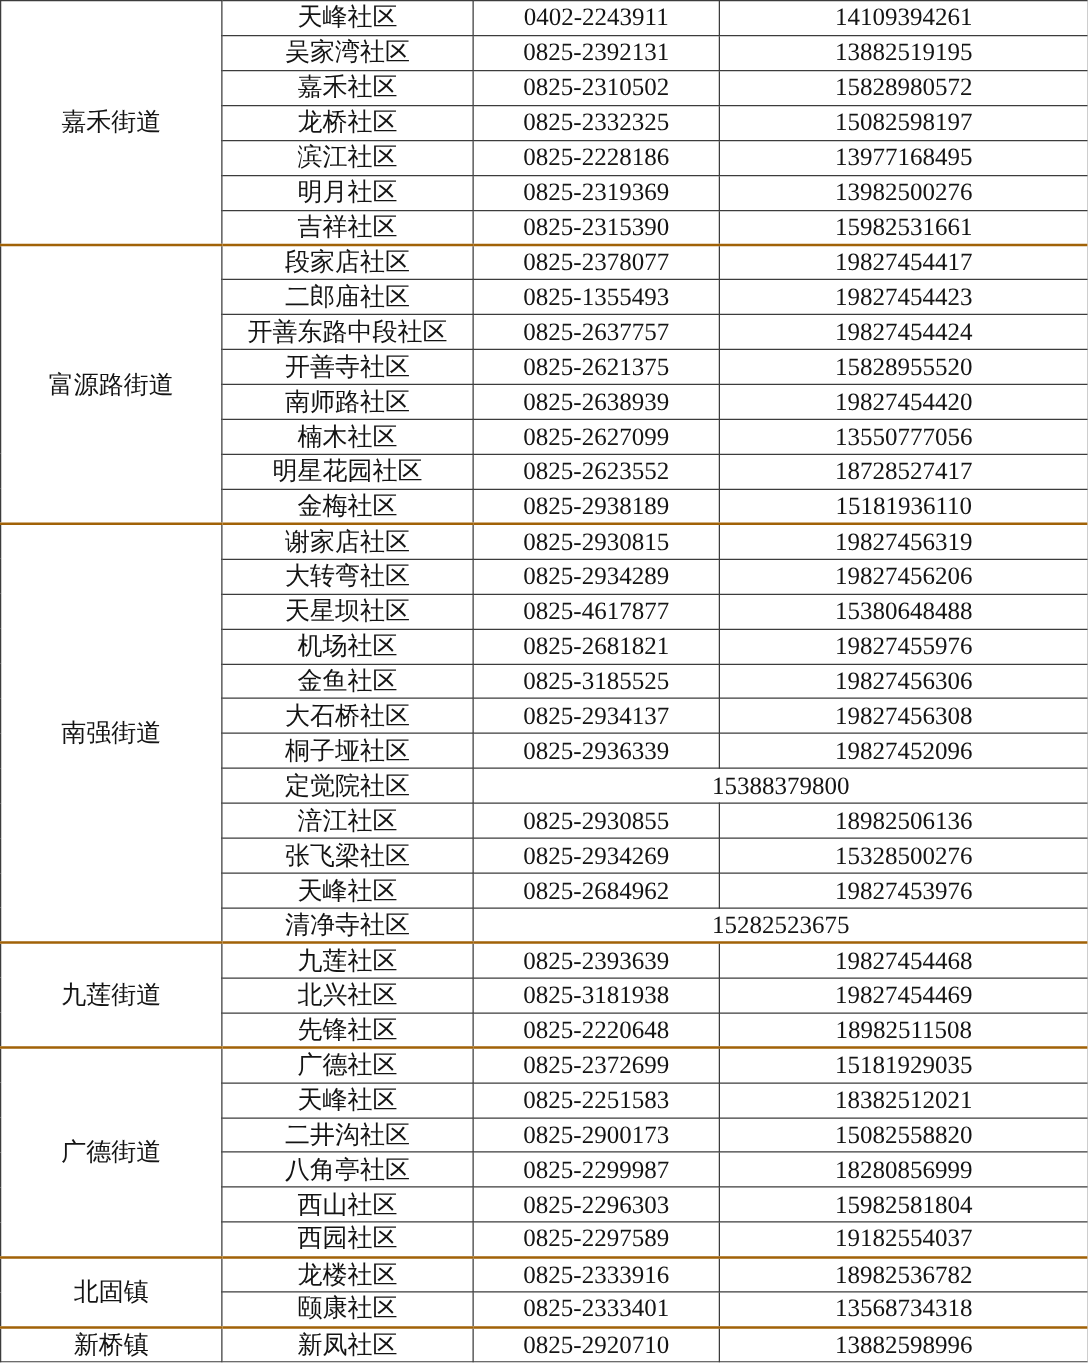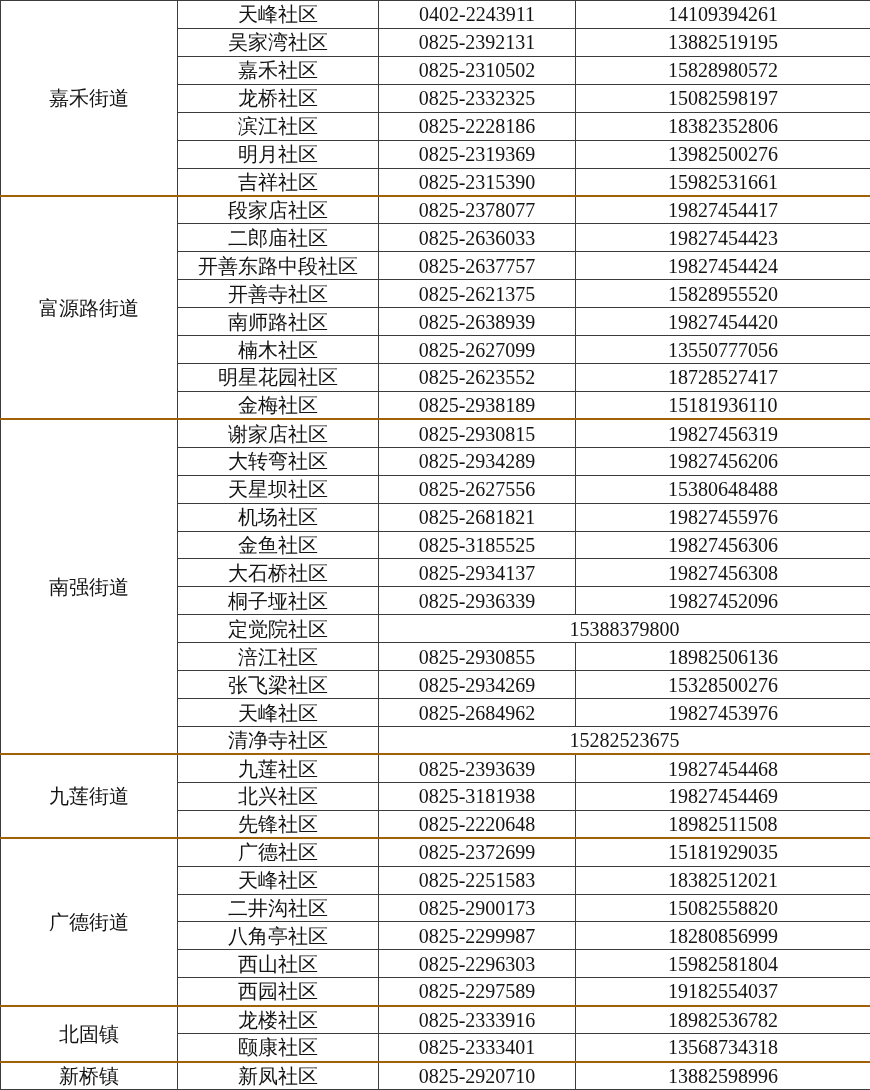--- a/index.html
+++ b/index.html
@@ -68,41 +68,41 @@
         <td>15828980572</td>
       </tr>
       <tr>
         <td>龙桥社区</td>
         <td>0825-2332325</td>
         <td>15082598197</td>
       </tr>
       <tr>
         <td>滨江社区</td>
         <td>0825-2228186</td>
-        <td>18382352806</td>
+        <td>13977168495</td>
       </tr>
       <tr>
         <td>明月社区</td>
         <td>0825-2319369</td>
         <td>13982500276</td>
       </tr>
       <tr>
         <td>吉祥社区</td>
         <td>0825-2315390</td>
         <td>15982531661</td>
       </tr>
       <tr class="section-start">
         <td rowspan="8">富源路街道</td>
         <td>段家店社区</td>
         <td>0825-2378077</td>
         <td>19827454417</td>
       </tr>
       <tr>
         <td>二郎庙社区</td>
-        <td>0825-2636033</td>
+        <td>0825-1355493</td>
         <td>19827454423</td>
       </tr>
       <tr>
         <td>开善东路中段社区</td>
         <td>0825-2637757</td>
         <td>19827454424</td>
       </tr>
       <tr>
         <td>开善寺社区</td>
         <td>0825-2621375</td>
@@ -134,21 +134,21 @@
         <td>0825-2930815</td>
         <td>19827456319</td>
       </tr>
       <tr>
         <td>大转弯社区</td>
         <td>0825-2934289</td>
         <td>19827456206</td>
       </tr>
       <tr>
         <td>天星坝社区</td>
-        <td>0825-2627556</td>
+        <td>0825-4617877</td>
         <td>15380648488</td>
       </tr>
       <tr>
         <td>机场社区</td>
         <td>0825-2681821</td>
         <td>19827455976</td>
       </tr>
       <tr>
         <td>金鱼社区</td>
         <td>0825-3185525</td>

